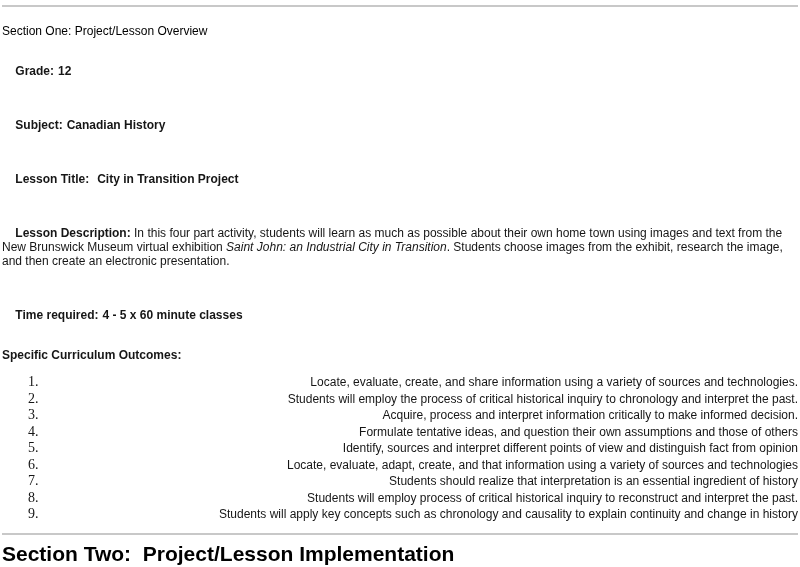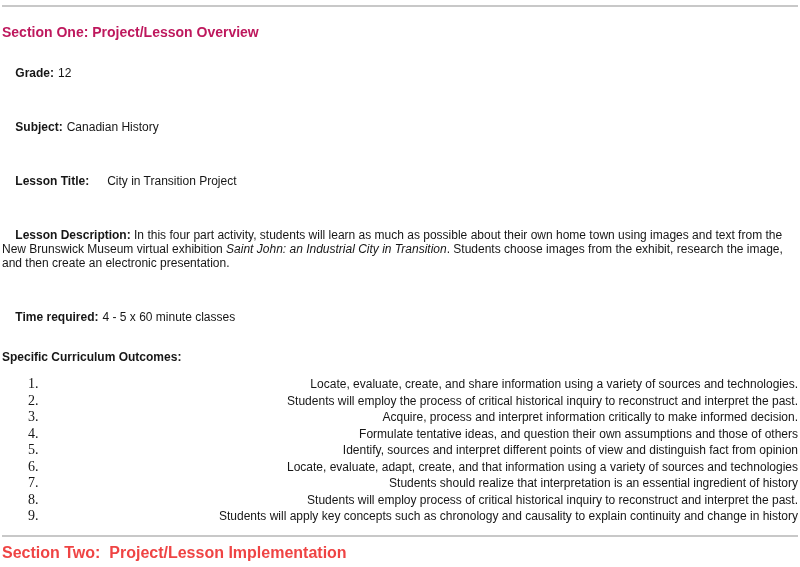--- a/index.html
+++ b/index.html
@@ -12,44 +12,44 @@
     font-family: "Liberation Sans", sans-serif;
     overflow: hidden;
   }
   .page { padding: 0 2px 0 2px; }
 
   .divider { height: 2px; background: #c8c8c8; }
   .divider-top { margin-top: 5px; }
   .divider-mid { margin-top: 5px; }
 
   h1.section-heading {
-    font-size: 14px;
-    font-weight: bold;
+    font-size: 12px;
+    font-weight: normal;
     margin: 17px 0 0 0;
     white-space: pre-wrap;
-    color: #be185d;
+    color: #000000;
   }
   h2.section-heading2 {
-    font-size: 16px;
+    font-size: 21px;
     font-weight: bold;
     margin: 7px 0 14px 0;
     white-space: pre-wrap;
-    color: #ef4444;
+    color: #000000;
   }
 
   p {
     font-size: 12px;
     line-height: 14px;
     margin: 12px 0;
     white-space: pre-wrap;
   }
   p.tight { margin: 3px 0 12px 0; }
   .lbl { font-weight: bold; }
-  .val { margin-left: 4px; }
-  .val-wide { margin-left: 18px; text-align: center; }
+  .val { margin-left: 4px; font-weight: bold; }
+  .val-wide { margin-left: 8px; text-align: center; }
   .desc { max-width: 796px; }
   .italic { font-style: italic; }
   .bold-line { font-weight: bold; }
 
   ol.outcomes {
     margin: 12px 0 10px 0;
     padding-left: 40px;
     font-size: 12px;
     text-align: right;
   }
@@ -87,21 +87,21 @@
   </p>
 
   <p>
     <span class="lbl">Time required:</span><span class="val">4 - 5 x 60 minute classes</span>
   </p>
 
   <p class="bold-line">Specific Curriculum Outcomes:</p>
 
   <ol class="outcomes">
     <li>Locate, evaluate, create, and share information using a variety of sources and technologies.</li>
-    <li>Students will employ the process of critical historical inquiry to reconstruct and interpret the past.</li>
+    <li>Students will employ the process of critical historical inquiry to chronology and interpret the past.</li>
     <li>Acquire, process and interpret information critically to make informed decision.</li>
     <li>Formulate tentative ideas, and question their own assumptions and those of others</li>
     <li>Identify, sources and interpret different points of view and distinguish fact from opinion</li>
     <li>Locate, evaluate, adapt, create, and that information using a variety of sources and technologies</li>
     <li>Students should realize that interpretation is an essential ingredient of history</li>
     <li>Students will employ process of critical historical inquiry to reconstruct and interpret the past.</li>
     <li>Students will apply key concepts such as chronology and causality to explain continuity and change in history</li>
   </ol>
 
   <div class="divider divider-mid"></div>

